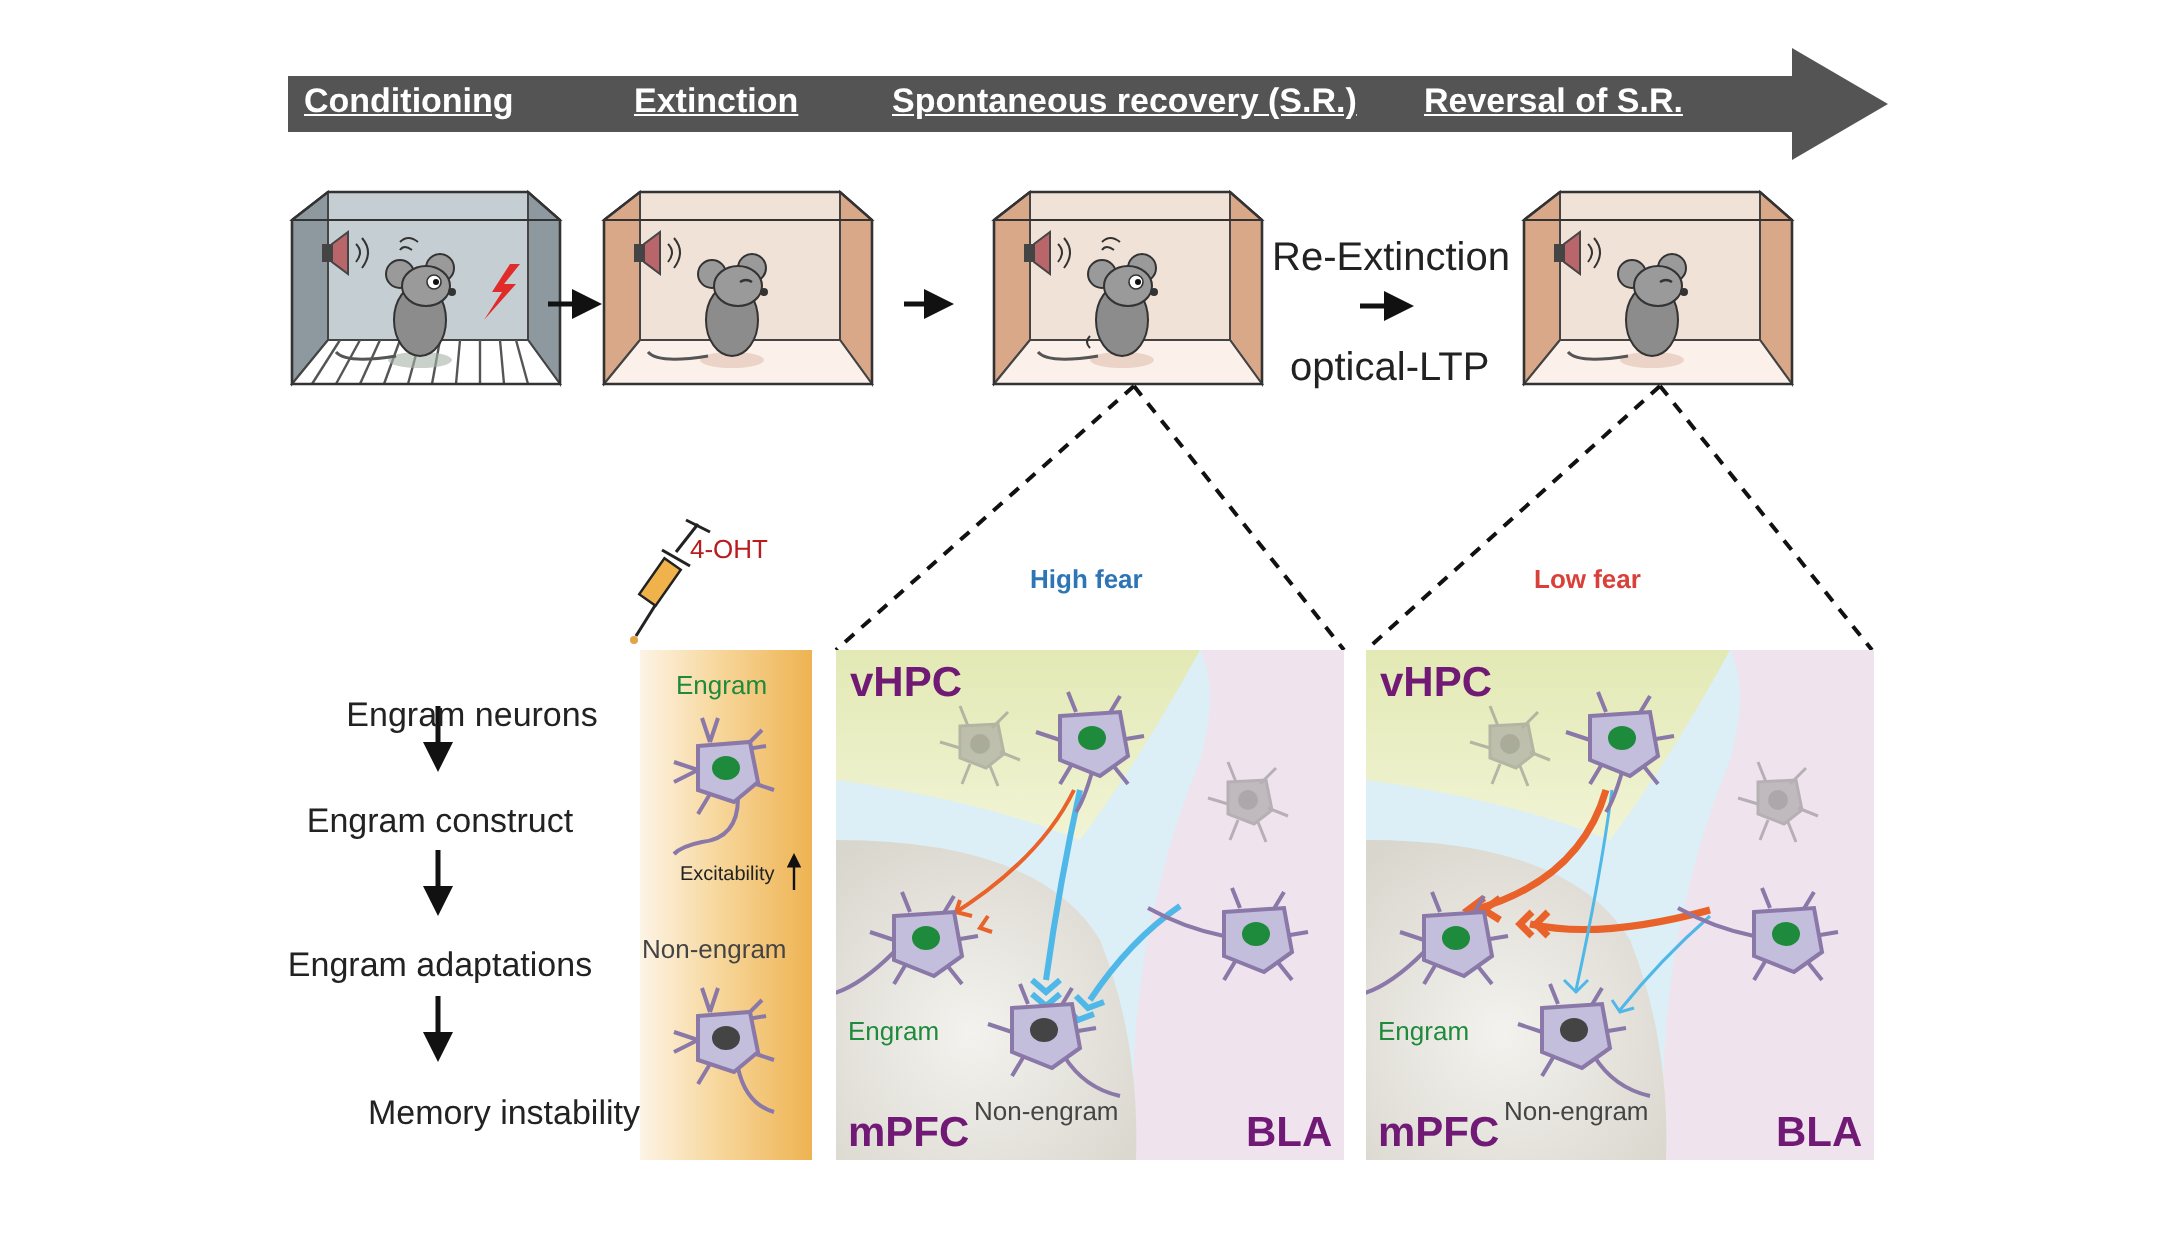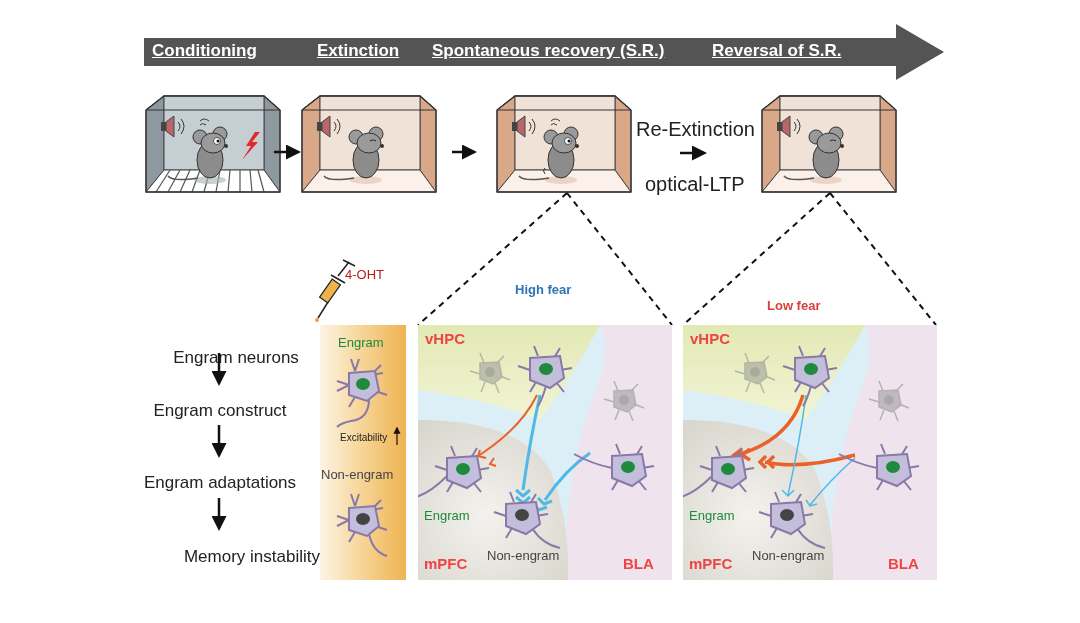--- a/index.html
+++ b/index.html
@@ -1,21 +1,21 @@
 <!DOCTYPE html>
 <html><head>
 <meta charset="utf-8">
 <style>
   html,body{margin:0;padding:0;background:#fff;}
   body{width:1080px;height:623px;position:relative;overflow:hidden;font-family:"Liberation Sans",sans-serif;}
   svg{position:absolute;left:0;top:0;}
   .stage-label{position:absolute;top:41px;color:#fff;font-weight:bold;font-size:17px;font-family:"Liberation Sans",sans-serif;white-space:nowrap;text-decoration:underline;}
   .mid-txt{position:absolute;font-size:20px;color:#222;white-space:nowrap;}
   .flow-txt{position:absolute;font-size:17px;color:#222;white-space:nowrap;text-align:center;width:200px;}
-  .region{position:absolute;font-weight:bold;font-size:15px;color:#ef4444;}
+  .region{position:absolute;font-weight:bold;font-size:21px;color:#701a75;}
   .fear{position:absolute;font-weight:bold;font-size:13px;}
   .cell-txt{position:absolute;font-size:13px;white-space:nowrap;}
 </style>
 </head>
 <body>
 
 <svg width="1080" height="623" viewBox="0 0 1080 623">
   <defs>
     <linearGradient id="injGrad" x1="0" x2="1" y1="0" y2="0">
       <stop offset="0" stop-color="#fdf4e6"></stop>
@@ -328,21 +328,21 @@
           </g>
         <polygon points="-16,-12 14,-14 18,8 4,18 -16,10" fill="#c2bedb" stroke="#8a78a8" stroke-width="2"></polygon>
         <ellipse cx="0" cy="-1" rx="7" ry="6" fill="#1e8a3c"></ellipse>
       </g>
     </g>
   </g>
 </svg>
 
 <span class="stage-label" style="left:152px;">Conditioning</span>
 <span class="stage-label" style="left:317px;">Extinction</span>
-<span class="stage-label" style="left:432px;text-align:center;">Spontaneous recovery (S.R.)</span>
+<span class="stage-label" style="left:446px;text-align:center;">Spontaneous recovery (S.R.)</span>
 <span class="stage-label" style="left:712px;">Reversal of S.R.</span>
 
 <span class="mid-txt" style="left:636px;top:118px;">Re-Extinction</span>
 <span class="mid-txt" style="left:645px;top:173px;">optical-LTP</span>
 
 <span class="flow-txt" style="left:136px;top:328px;margin-top:20px;">Engram neurons</span>
 <span class="flow-txt" style="left:120px;top:401px;">Engram construct</span>
 <span class="flow-txt" style="left:120px;top:473px;">Engram adaptations</span>
 <span class="flow-txt" style="left:120px;top:547px;text-align:right;">Memory instability</span>
 
@@ -351,18 +351,18 @@
 <span class="cell-txt" style="left:340px;top:432px;color:#222;font-size:10px;">Excitability</span>
 <span class="cell-txt" style="left:321px;top:467px;color:#444;font-size:13px;">Non-engram</span>
 
 <span class="fear" style="left:515px;top:282px;color:#2e75b6;">High fear</span>
 <span class="region" style="left:425px;top:330px;">vHPC</span>
 <span class="region" style="left:424px;top:555px;">mPFC</span>
 <span class="region" style="left:623px;top:555px;">BLA</span>
 <span class="cell-txt" style="left:424px;top:508px;color:#1e8a3c;">Engram</span>
 <span class="cell-txt" style="left:487px;top:548px;color:#444;">Non-engram</span>
 
-<span class="fear" style="left:767px;top:282px;color:#d9403a;margin-top:16px;">Low fear</span>
+<span class="fear" style="left:767px;top:282px;color:#d9403a;">Low fear</span>
 <span class="region" style="left:690px;top:330px;">vHPC</span>
 <span class="region" style="left:689px;top:555px;">mPFC</span>
 <span class="region" style="left:888px;top:555px;">BLA</span>
 <span class="cell-txt" style="left:689px;top:508px;color:#1e8a3c;">Engram</span>
 <span class="cell-txt" style="left:752px;top:548px;color:#444;">Non-engram</span>
 
 </body></html>

